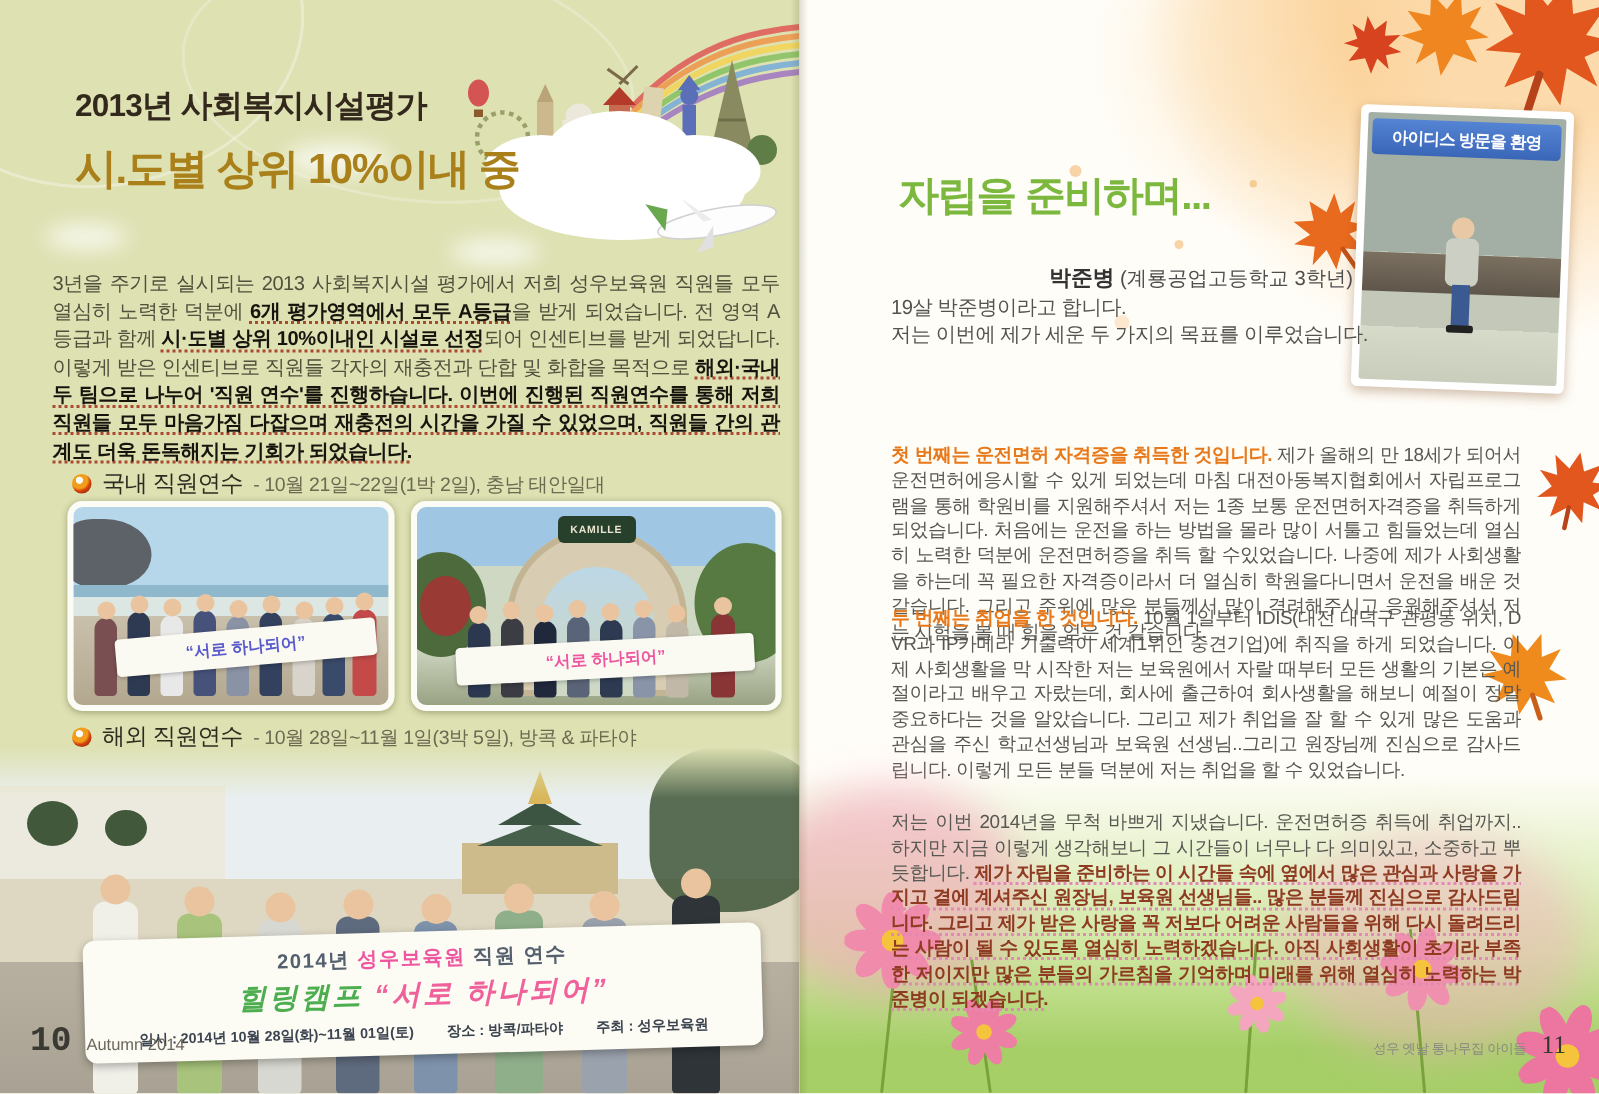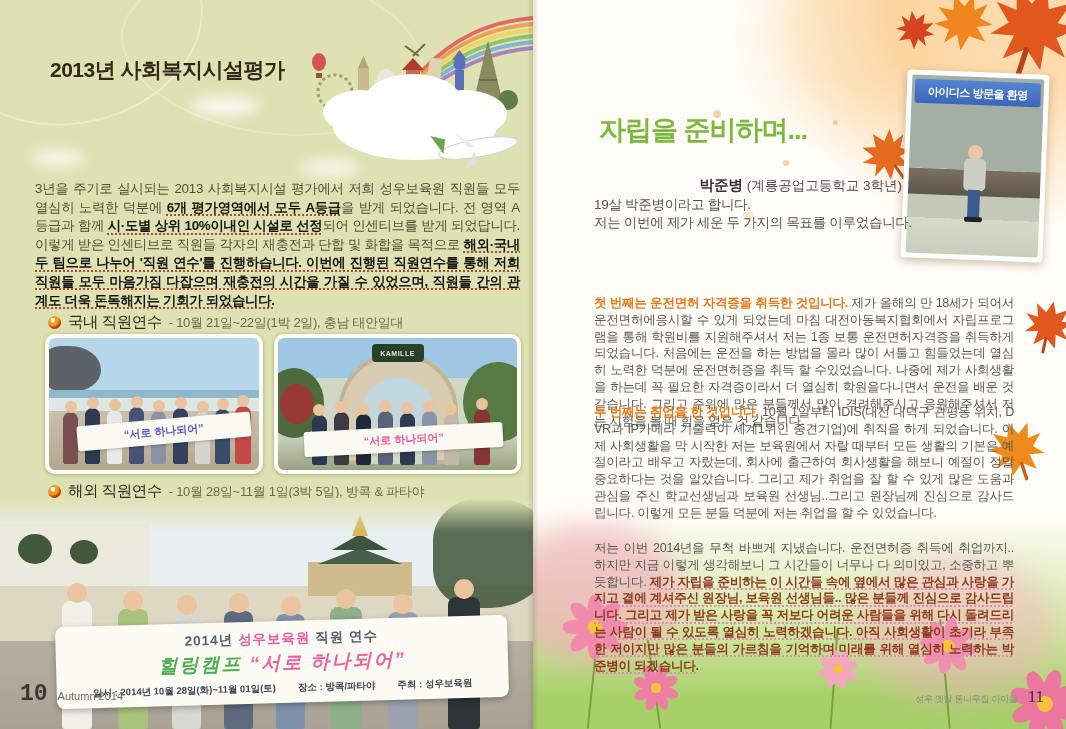--- a/index.html
+++ b/index.html
@@ -159,20 +159,21 @@
       <g transform="rotate(-10 175 148)">
         <ellipse cx="175" cy="148" rx="40" ry="9" fill="#fdfdfd" stroke="#d0d0d0"></ellipse>
         <path d="M140 148 L130 128 L144 134 Z" fill="#6aa84f"></path>
         <path d="M172 146 L154 128 L166 146 Z" fill="#ececec"></path>
         <path d="M172 150 L158 166 L170 164 Z" fill="#e0e0e0"></path>
       </g>
     </svg>
 
     <div class="lp-head">
       <div class="lp-kicker">2013년 사회복지시설평가</div>
+      <div class="lp-h1">시.도별 상위 10%이내 중</div>
     </div>
 
     <div class="lp-body"><span>3년을 주기로 실시되는 2013 사회복지시설 평가에서 저희 성우보육원 직원들 모두 열심히 노력한 덕분에 </span><span class="b">6개 평가영역에서 모두 A등급</span><span>을 받게 되었습니다. 전 영역 A등급과 함께 </span><span class="b">시·도별 상위 10%이내인 시설로 선정</span><span>되어 인센티브를 받게 되었답니다. 이렇게 받은 인센티브로 직원들 각자의 재충전과 단합 및 화합을 목적으로 </span><span class="b">해외·국내 두 팀으로 나누어 '직원 연수'를 진행하습니다. 이번에 진행된 직원연수를 통해 저희 직원들 모두 마음가짐 다잡으며 재충전의 시간을 가질 수 있었으며, 직원들 간의 관계도 더욱 돈독해지는 기회가 되었습니다.</span></div>
 
     <div class="caption" style="top:312px;">
       <span class="bullet"></span>
       <span class="lab">국내 직원연수</span>
       <span class="det">- 10월 21일~22일(1박 2일), 충남 태안일대</span>
     </div>
 

